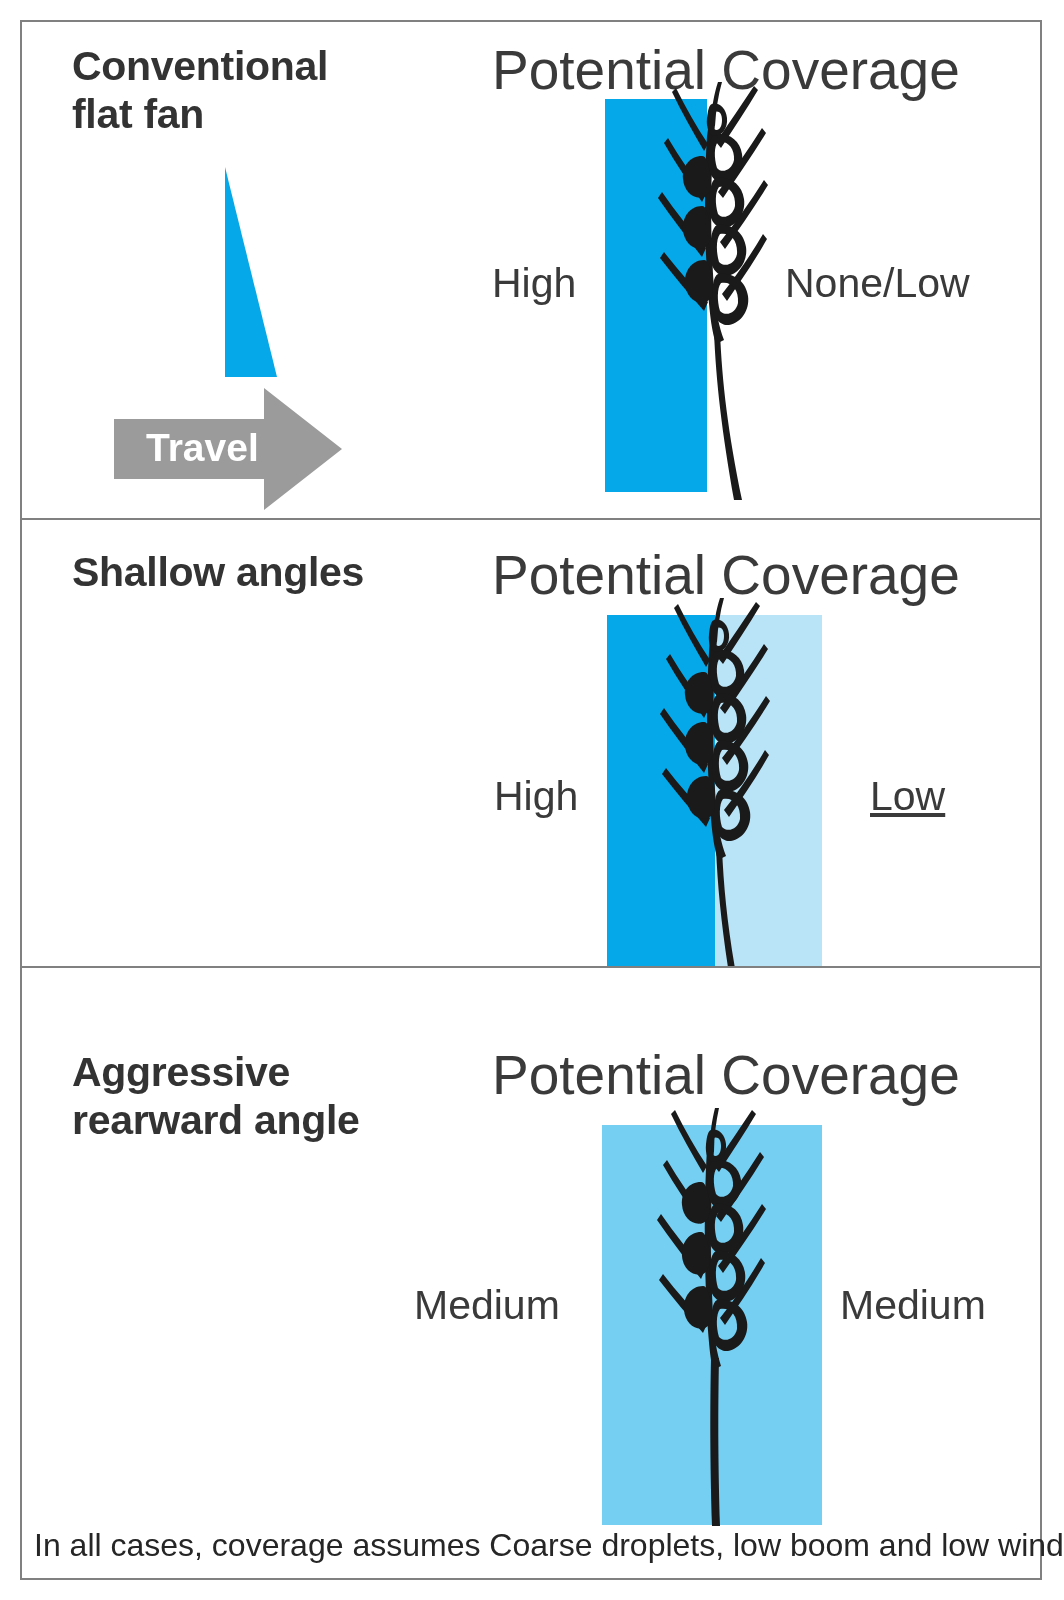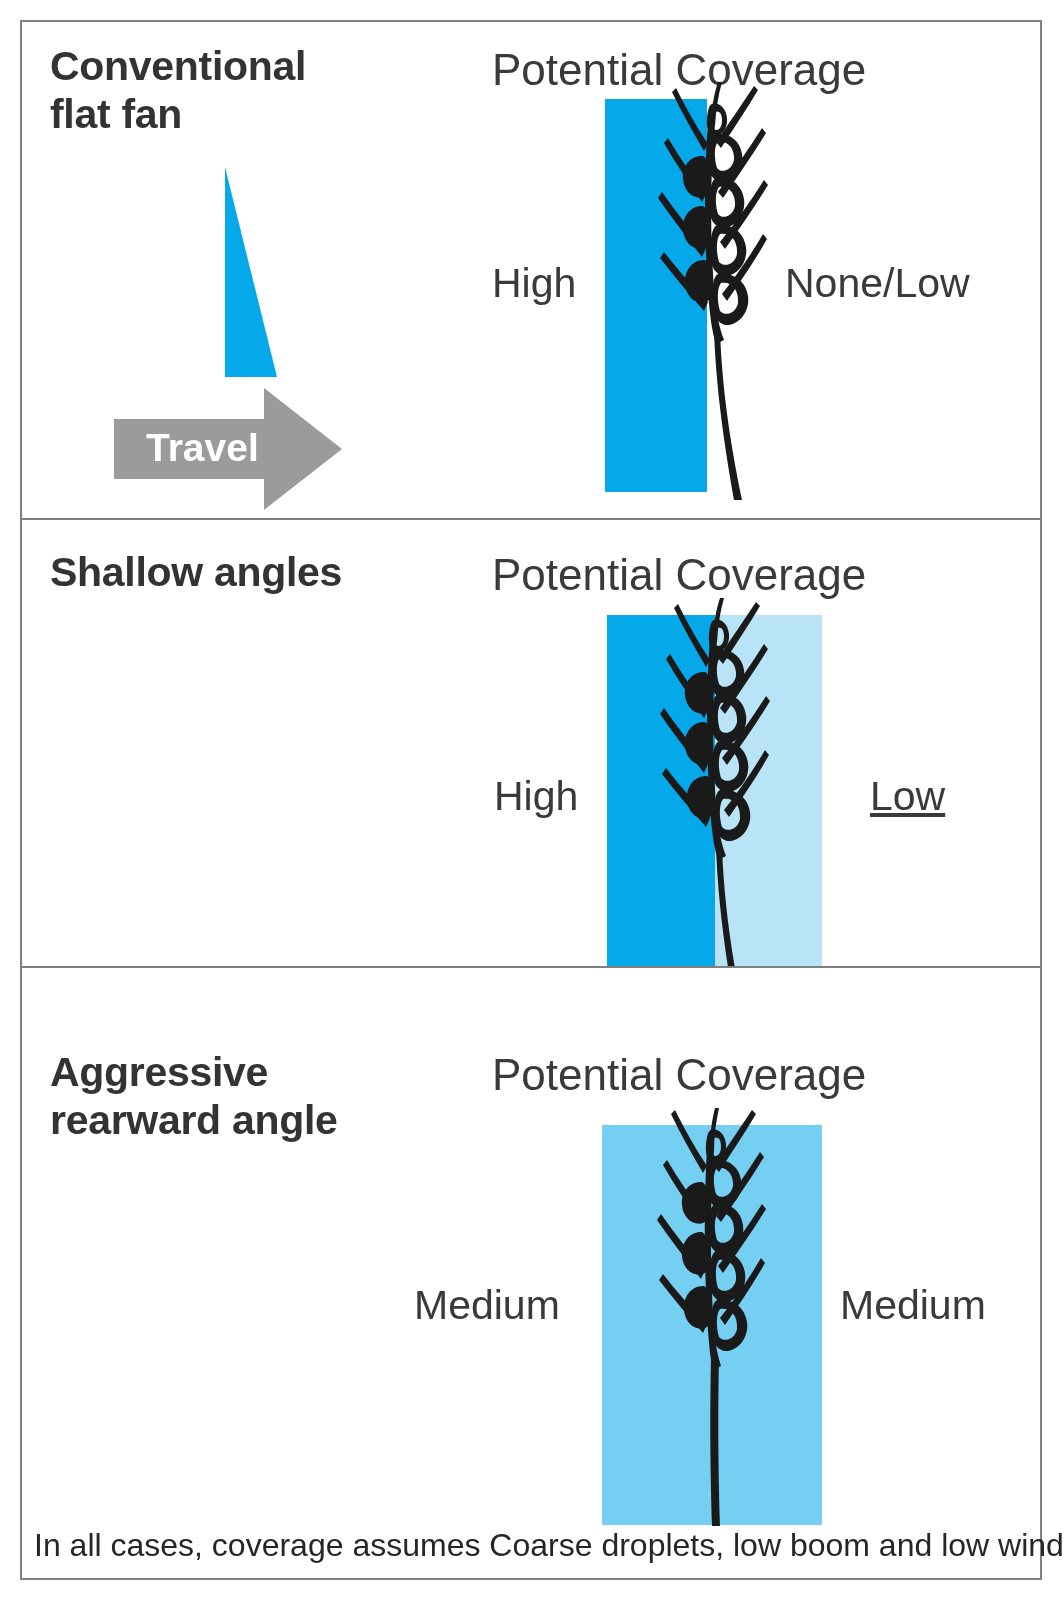--- a/index.html
+++ b/index.html
@@ -36,29 +36,30 @@
 
   
   .panel-title{
     position:absolute;
     font-weight:bold;
     font-size:41px;
     line-height:48px;
     color:#333333;
     letter-spacing:-0.3px;
     white-space:pre-line;
+    margin-left:22px;
   }
   #panel-1 .panel-title{ left:28px; top:20px; }
   #panel-2 .panel-title{ left:28px; top:28px; }
   #panel-3 .panel-title{ left:28px; top:28px; }
 
   
   .coverage-title{
     position:absolute;
-    font-size:44px;
+    font-size:55px;
     line-height:46px;
     color:#3a3a3a;
     white-space:nowrap;
   }
   #panel-1 .coverage-title{ left:470px; top:25px; }
   #panel-2 .coverage-title{ left:470px; top:32px; }
   #panel-3 .coverage-title{ left:470px; top:32px; }
 
   
   .side-label{

